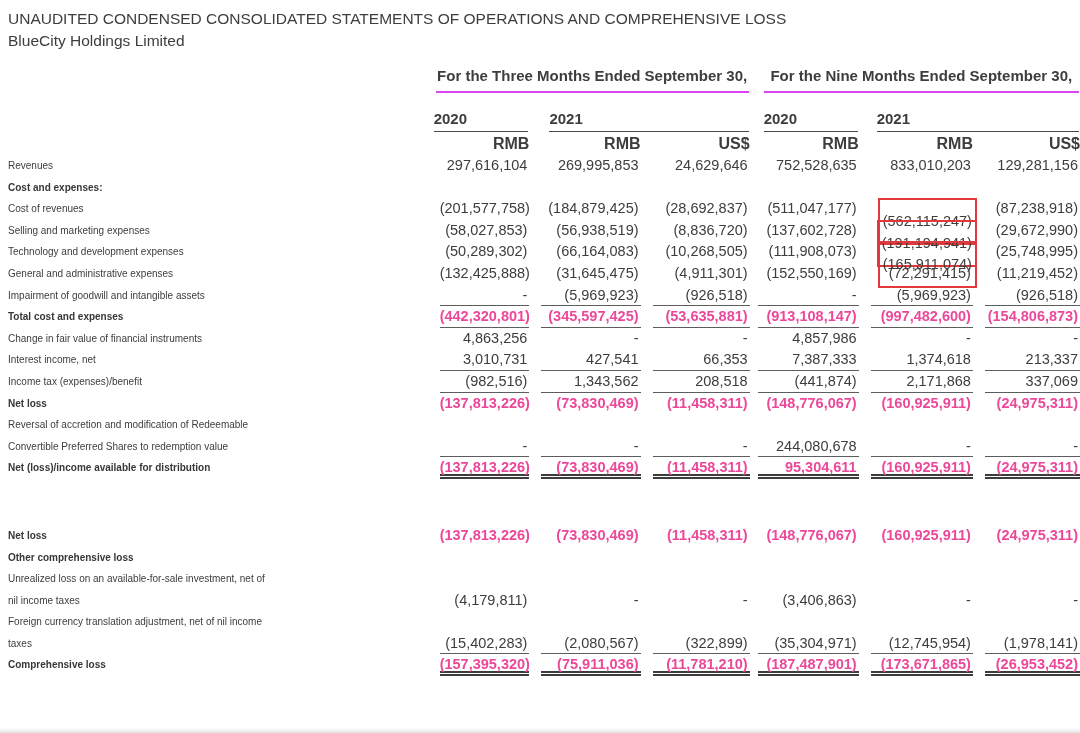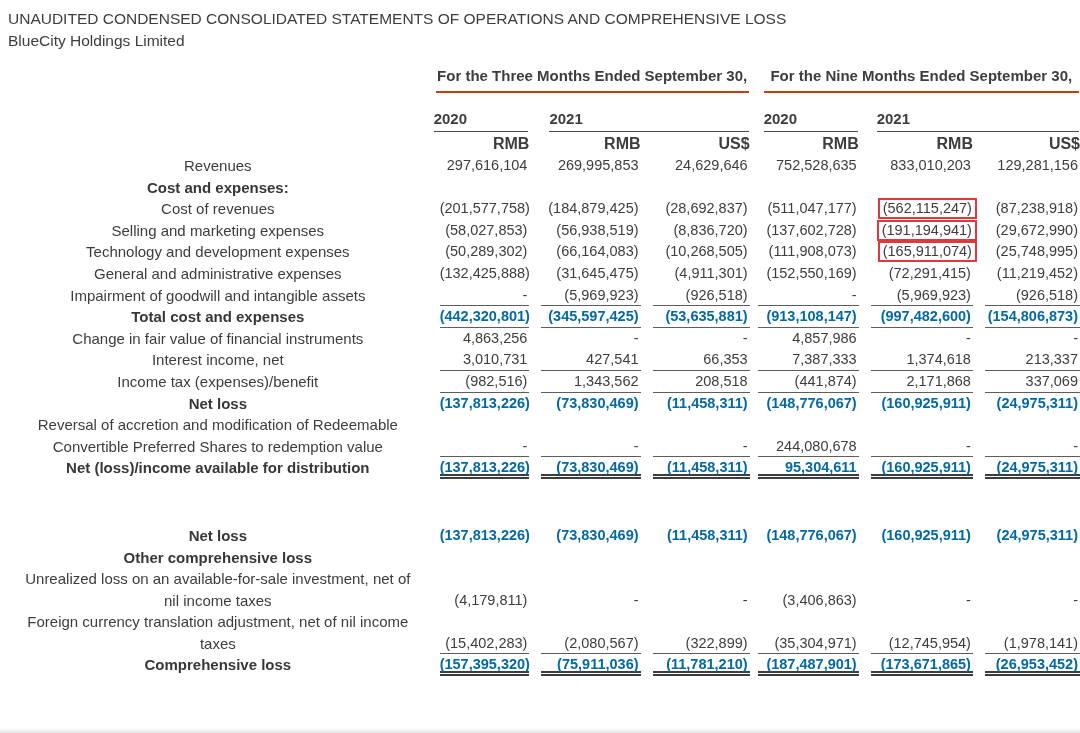--- a/index.html
+++ b/index.html
@@ -19,52 +19,52 @@
   col.c1{width:98px;}
   col.c2{width:107px;}
   col.c3{width:105px;}
   col.c4{width:105px;}
   col.c5{width:110px;}
   col.c6{width:103px;}
   td{padding:0;vertical-align:bottom;white-space:nowrap;}
   
   .grp div{
     font-weight:700;font-size:15px;text-align:center;
-    border-bottom:2px solid #c2410c;padding-bottom:5px;line-height:20px;
+    border-bottom:2px solid #d946ef;padding-bottom:5px;line-height:20px;
     margin:0 1px 0 8px;
   }
   .grp.g2 div{margin-left:14px;}
   tr.hsp td{height:16px;}
   .yr div{
     font-weight:700;font-size:15px;text-align:left;
     border-bottom:1.5px solid #4a4a4a;padding-bottom:3px;line-height:19px;
     margin:0 1px 0 6px;
   }
   .yr.y2 div{margin-left:20px;}
   .yr.y3 div{margin-left:14px;}
   .yr.y4 div{margin-left:18px;}
   .cur{font-weight:700;font-size:16px;text-align:right;line-height:23px;}
   .cur.k3{padding-left:14px;}
   
-  td.lbl{font-size:15px;line-height:21.6px;text-align:center;overflow:visible;}
+  td.lbl{font-size:10px;line-height:21.6px;text-align:left;overflow:visible;}
   td.num{text-align:right;}
   td.num .v{
     display:block;height:21.6px;line-height:21.6px;box-sizing:border-box;
     font-size:14.5px;padding-right:2px;margin-left:12px;
   }
   td.num.k3 .v{margin-left:8px;}
   .b{font-weight:700;color:#373737;}
-  td.num.b .v{font-weight:700;color:#0369a1;}
+  td.num.b .v{font-weight:700;color:#ec4899;}
   .v.single{border-bottom:1.5px solid #5d5d5d;line-height:19px;}
   .v.double{border-bottom:5px double #3c3c3c;line-height:15.5px;}
   tr.spacer td{height:46px;}
   .redbox{
     display:inline-block;
     border:2px solid #df393b;
-    padding:0 3px;
+    padding:13px 3px;
     margin-right:-6px;
     line-height:17px;
   }
   .bottom-strip{
     position:absolute;left:0;bottom:0;width:1080px;height:5px;
     background:linear-gradient(#ffffff,#e2e2e2);
   }
 </style>
 </head>
 <body>

